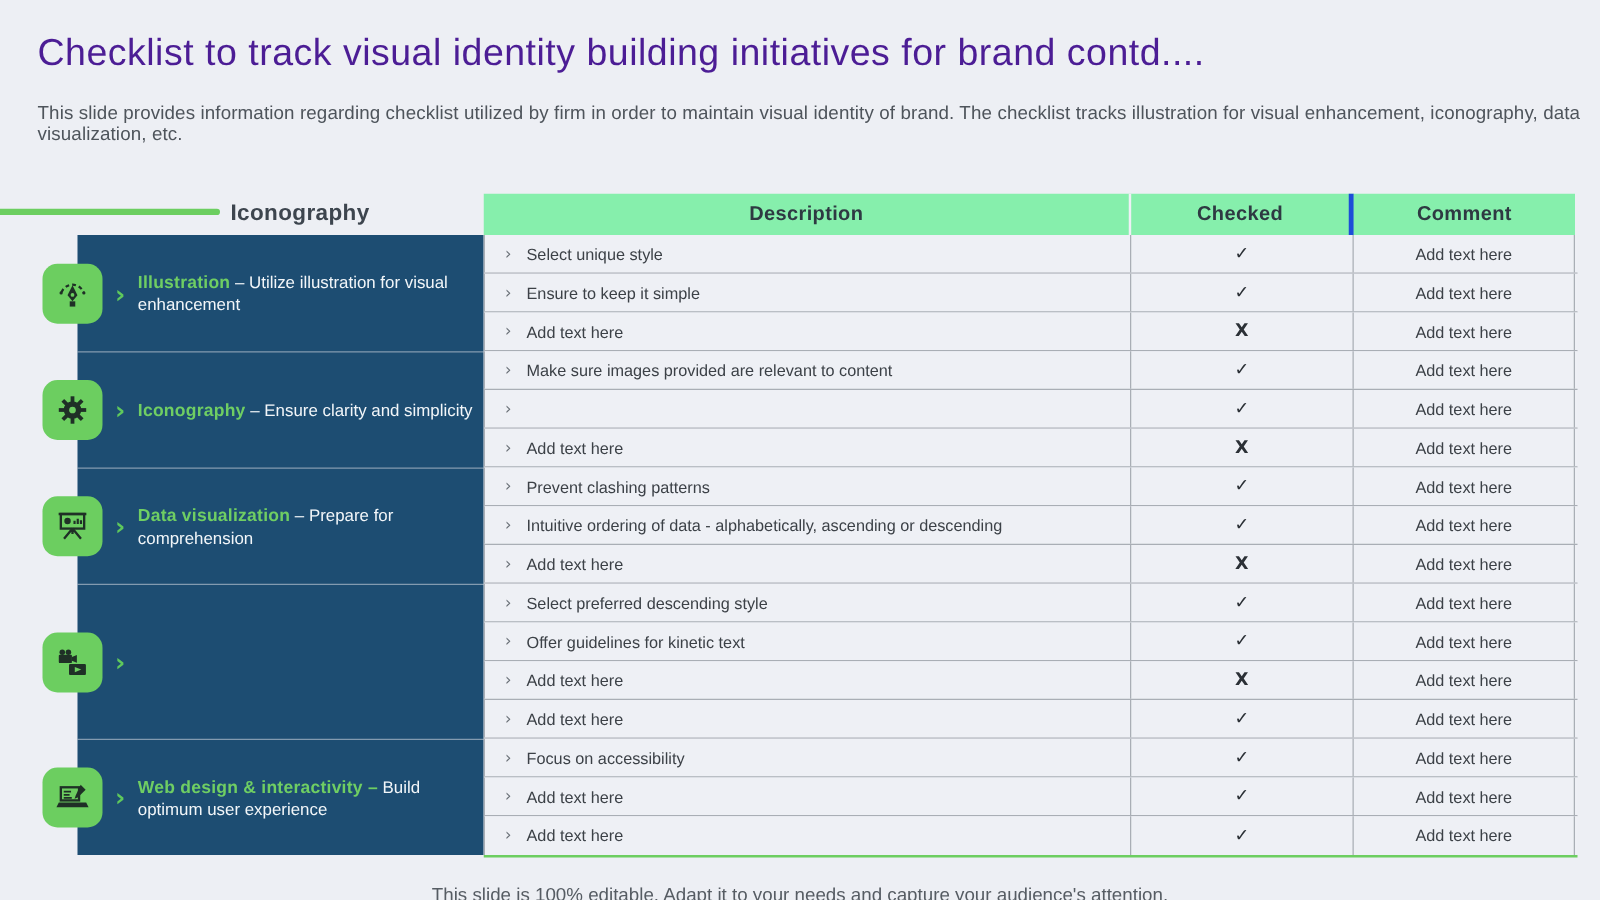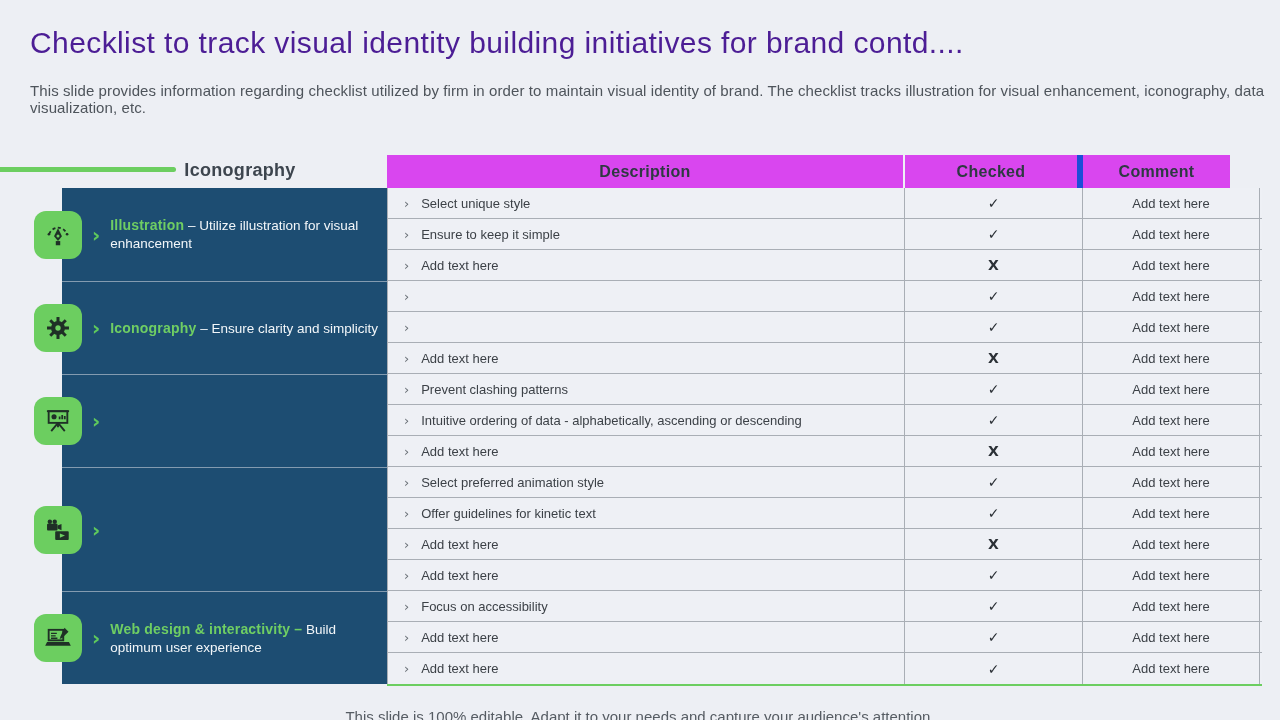--- a/index.html
+++ b/index.html
@@ -10,26 +10,26 @@
          letter-spacing:0.4px;color:#4c1d95;}
   .subtitle{position:absolute;left:30px;top:82px;font-size:15px;color:#4e545b;letter-spacing:0.1px;}
 
   .accent-line{position:absolute;left:0;top:167px;width:176px;height:5px;
                background:#6cce60;border-radius:0 3px 3px 0;}
   .initiatives-label{position:absolute;left:80px;top:160px;width:320px;text-align:center;
                      font-size:18px;font-weight:bold;color:#3d454e;letter-spacing:0.3px;}
 
   
   .thead{position:absolute;left:387px;top:155px;width:875px;height:33px;display:flex;}
-  .thead .hcell{background:#d946ef;color:#2e3942;font-weight:bold;font-size:16px;
+  .thead .hcell{background:#86efac;color:#2e3942;font-weight:bold;font-size:16px;
                 display:flex;align-items:center;justify-content:center;box-sizing:border-box;
                 letter-spacing:0.3px;}
   .hcell.h-desc{width:518px;border-right:2px solid #eef0f5;}
-  .hcell.h-check{width:178px;border-right:6px solid #1d4ed8;}
-  .hcell.h-comment{width:147px;}
+  .hcell.h-check{width:178px;border-right:4px solid #1d4ed8;}
+  .hcell.h-comment{width:177px;}
 
   
   .tbody{position:absolute;left:387px;top:188px;width:875px;border-bottom:2px solid #6cce60;}
   .trow{display:flex;height:31px;box-sizing:border-box;border-bottom:1px solid #a9aeb5;background:#eef0f5;}
   .trow:last-child{border-bottom:none;}
   .cell{box-sizing:border-box;display:flex;align-items:center;font-size:13px;color:#3c4147;}
   .cell.desc{width:518px;padding-left:16px;border-left:1px solid #a9aeb5;border-right:1px solid #a9aeb5;}
   .cell.check{width:178px;justify-content:center;border-right:1px solid #a9aeb5;
               font-family:"DejaVu Sans",sans-serif;font-size:14px;color:#2b3036;font-weight:600;}
   .cell.comment{width:177px;justify-content:center;border-right:1px solid #a9aeb5;}
@@ -117,20 +117,24 @@
       <div class="icon-box">
         <svg width="28" height="28" viewBox="0 0 24 24">
           <path d="M2.5 3.6 H21.5" stroke="#1f3026" stroke-width="1.6"></path>
           <rect x="4" y="3.6" width="16" height="10" fill="none" stroke="#1f3026" stroke-width="1.6"></rect>
           <circle cx="8.6" cy="8.4" r="2.2" fill="#1f3026"></circle>
           <path d="M13.4 10.4 V8.2 M15.6 10.4 V6.8 M17.8 10.4 V7.8" stroke="#1f3026" stroke-width="1.5"></path>
           <path d="M12 13.6 L6.2 20.6 M12 13.6 L17.8 20.6 M12 13.6 V17.4" stroke="#1f3026" stroke-width="1.6"></path>
         </svg>
       </div>
       <span class="schev">›</span>
+      <div class="gtext">
+        <span class="gname">Data visualization</span>
+        <span>– Prepare for comprehension</span>
+      </div>
     </div>
 
     <div class="group g4">
       <div class="icon-box">
         <svg width="28" height="28" viewBox="0 0 24 24">
           <circle cx="5" cy="5" r="1.9" fill="#1f3026"></circle>
           <circle cx="9.2" cy="5" r="1.9" fill="#1f3026"></circle>
           <rect x="2.6" y="6.6" width="9" height="5.8" rx="0.8" fill="#1f3026"></rect>
           <path d="M11.6 8.2 L15 6.8 V12.2 L11.6 10.8 Z" fill="#1f3026"></path>
           <rect x="9.6" y="13" width="11.6" height="7.6" rx="0.8" fill="#1f3026"></rect>
@@ -181,20 +185,21 @@
           <span class="rchev">›</span>
           <span>Add text here</span>
         </div>
       <div class="cell check">X</div>
       <div class="cell comment">Add text here</div>
     </div>
 
     <div class="trow">
       <div class="cell desc">
           <span class="rchev">›</span>
+          <span>Make sure images provided are relevant to content</span>
         </div>
       <div class="cell check">✓</div>
       <div class="cell comment">Add text here</div>
     </div>
     <div class="trow">
       <div class="cell desc">
           <span class="rchev">›</span>
         </div>
       <div class="cell check">✓</div>
       <div class="cell comment">Add text here</div>
@@ -229,21 +234,21 @@
           <span class="rchev">›</span>
           <span>Add text here</span>
         </div>
       <div class="cell check">X</div>
       <div class="cell comment">Add text here</div>
     </div>
 
     <div class="trow">
       <div class="cell desc">
           <span class="rchev">›</span>
-          <span>Select preferred animation style</span>
+          <span>Select preferred descending style</span>
         </div>
       <div class="cell check">✓</div>
       <div class="cell comment">Add text here</div>
     </div>
     <div class="trow">
       <div class="cell desc">
           <span class="rchev">›</span>
           <span>Offer guidelines for kinetic text</span>
         </div>
       <div class="cell check">✓</div>

